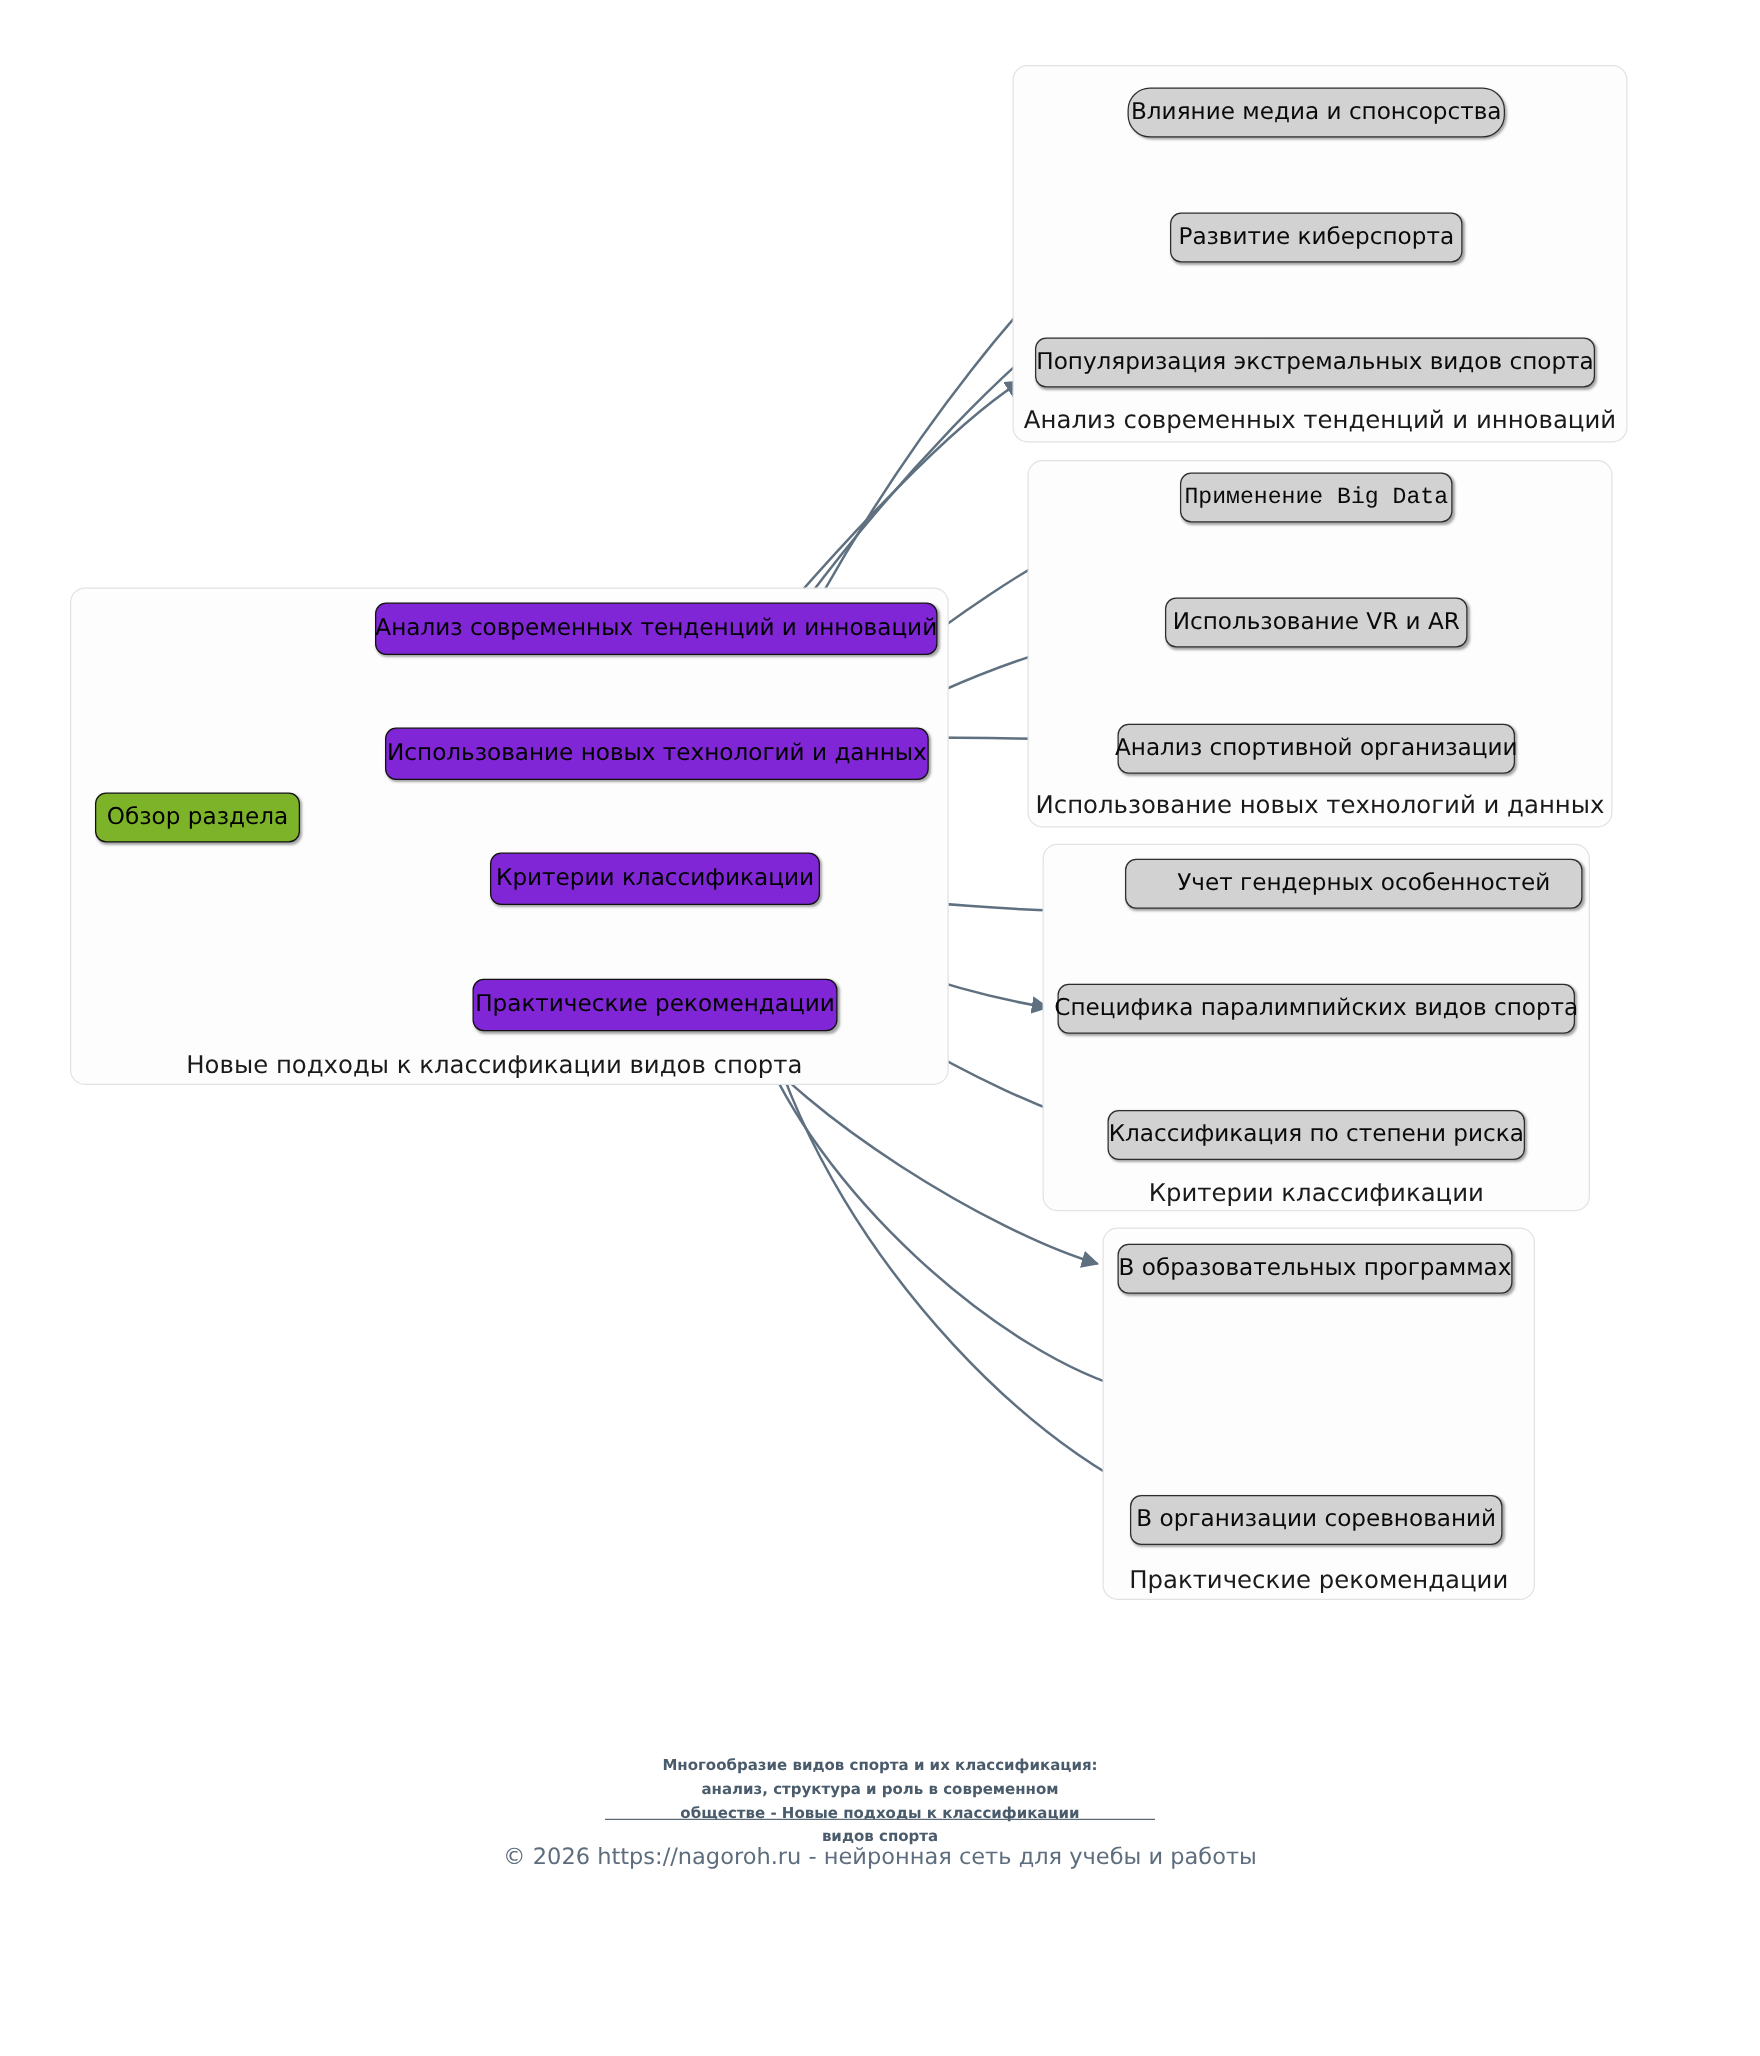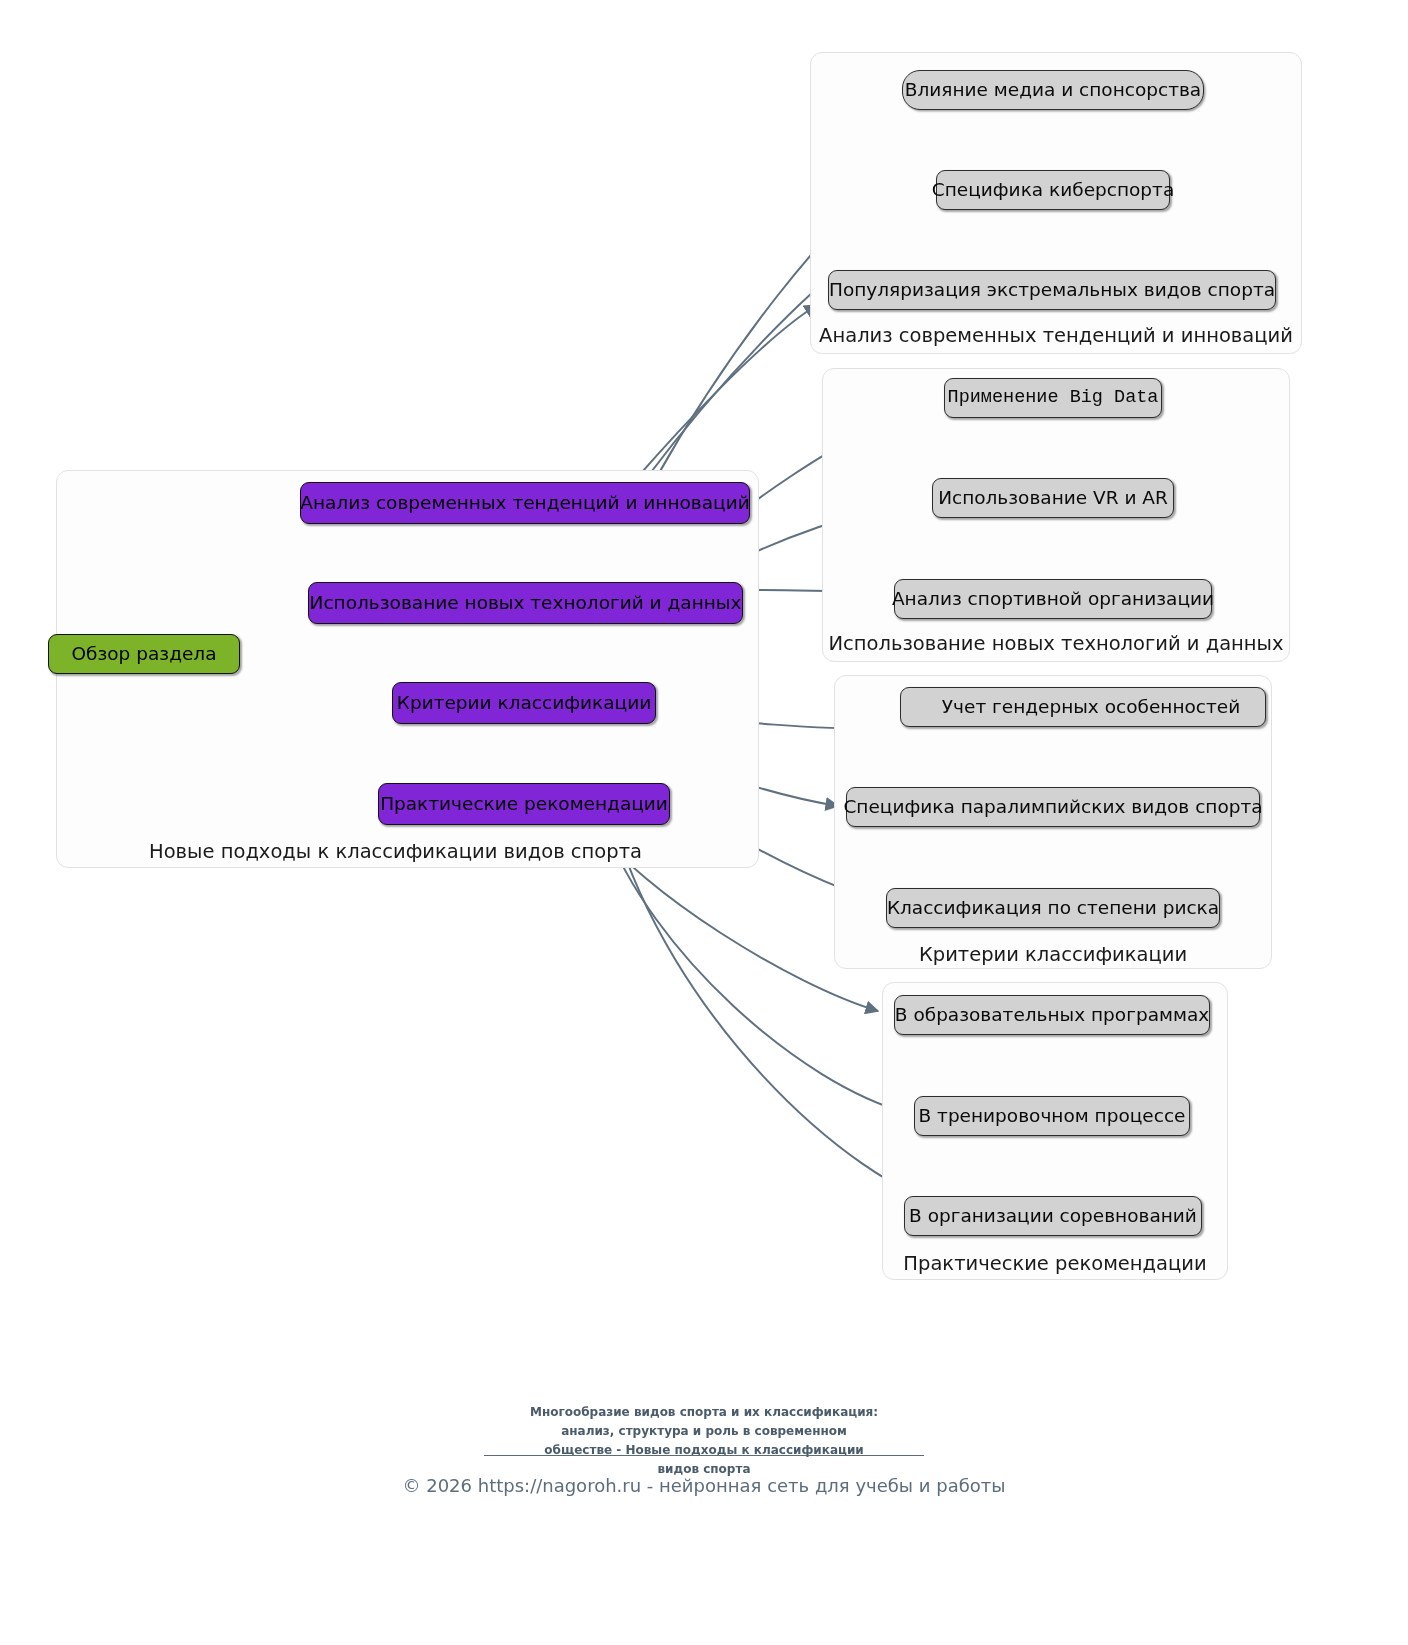--- a/index.html
+++ b/index.html
@@ -146,49 +146,48 @@
 
       <path d="M 595 826 C 640 890 790 985 878 1011"></path>
       <path d="M 605 826 C 650 950 800 1085 908 1113"></path>
       <path d="M 615 826 C 670 1010 840 1180 958 1211"></path>
     </g>
   </svg>
 
   <div class="cluster" style="left:56px; top:470px; width:703px; height:398px;"></div>
   <div class="cluster-label" style="left:44px; top:840px; width:703px;">Новые подходы к классификации видов спорта</div>
 
-  <div class="node root" style="left:48px; top:634px; width:192px; height:40px;">Обзор раздела</div>
+  <div class="node root" style="left:76px; top:634px; width:164px; height:40px;">Обзор раздела</div>
 
   <div class="node main" style="left:300px; top:482px; width:450px; height:42px;">Анализ современных тенденций и инноваций</div>
   <div class="node main" style="left:308px; top:582px; width:435px; height:42px;">Использование новых технологий и данных</div>
   <div class="node main" style="left:392px; top:682px; width:264px; height:42px;">Критерии классификации</div>
   <div class="node main" style="left:378px; top:783px; width:292px; height:42px;">Практические рекомендации</div>
 
   <div class="cluster" style="left:810px; top:52px; width:492px; height:302px;"></div>
   <div class="cluster-label" style="left:810px; top:324px; width:492px;">Анализ современных тенденций и инноваций</div>
   <div class="node leaf" style="left:902px; top:70px; width:302px; height:40px;border-radius:18px;">Влияние медиа и спонсорства</div>
-  <div class="node leaf" style="left:936px; top:170px; width:234px; height:40px;">Специфика киберспорта</div>
+  <div class="node leaf" style="left:936px; top:170px; width:234px; height:40px;">Развитие киберспорта</div>
   <div class="node leaf" style="left:828px; top:270px; width:448px; height:40px;">Популяризация экстремальных видов спорта</div>
 
   <div class="cluster" style="left:822px; top:368px; width:468px; height:294px;"></div>
   <div class="cluster-label" style="left:822px; top:632px; width:468px;">Использование новых технологий и данных</div>
   <div class="node leaf" style="left:944px; top:378px; width:218px; height:40px;font-family:Liberation Mono, monospace;">Применение Big Data</div>
   <div class="node leaf" style="left:932px; top:478px; width:242px; height:40px;">Использование VR и AR</div>
   <div class="node leaf" style="left:894px; top:579px; width:318px; height:40px;">Анализ спортивной организации</div>
 
   <div class="cluster" style="left:834px; top:675px; width:438px; height:294px;"></div>
   <div class="cluster-label" style="left:834px; top:943px; width:438px;">Критерии классификации</div>
   <div class="node leaf" style="left:900px; top:687px; width:366px; height:40px;padding-left:16px;">Учет гендерных особенностей</div>
   <div class="node leaf" style="left:846px; top:787px; width:414px; height:40px;">Специфика паралимпийских видов спорта</div>
   <div class="node leaf" style="left:886px; top:888px; width:334px; height:40px;">Классификация по степени риска</div>
 
   <div class="cluster" style="left:882px; top:982px; width:346px; height:298px;"></div>
   <div class="cluster-label" style="left:882px; top:1252px; width:346px;">Практические рекомендации</div>
   <div class="node leaf" style="left:894px; top:995px; width:316px; height:40px;">В образовательных программах</div>
-  <div class="node leaf" style="left:914px; top:1096px; width:276px; height:40px;">В тренировочном процессе</div>
   <div class="node leaf" style="left:904px; top:1196px; width:298px; height:40px;">В организации соревнований</div>
 
   <div id="footer-title">
     <div>Многообразие видов спорта и их классификация:</div>
     <div>анализ, структура и роль в современном</div>
     <div>обществе - Новые подходы к классификации</div>
     <div>видов спорта</div>
   </div>
   <div id="footer-rule"></div>
   <div id="footer-copyright">© 2026 https://nagoroh.ru - нейронная сеть для учебы и работы</div>

